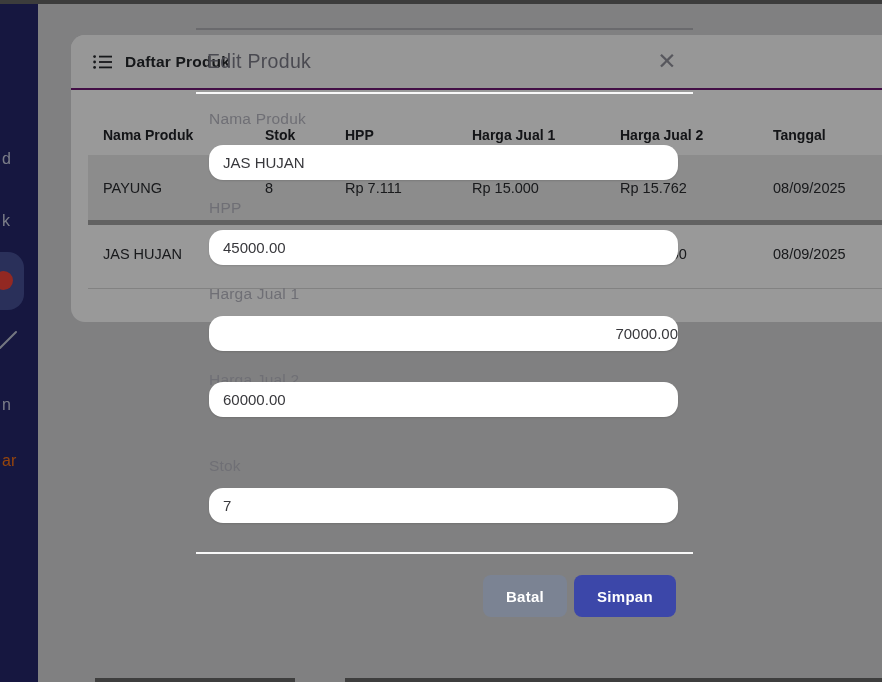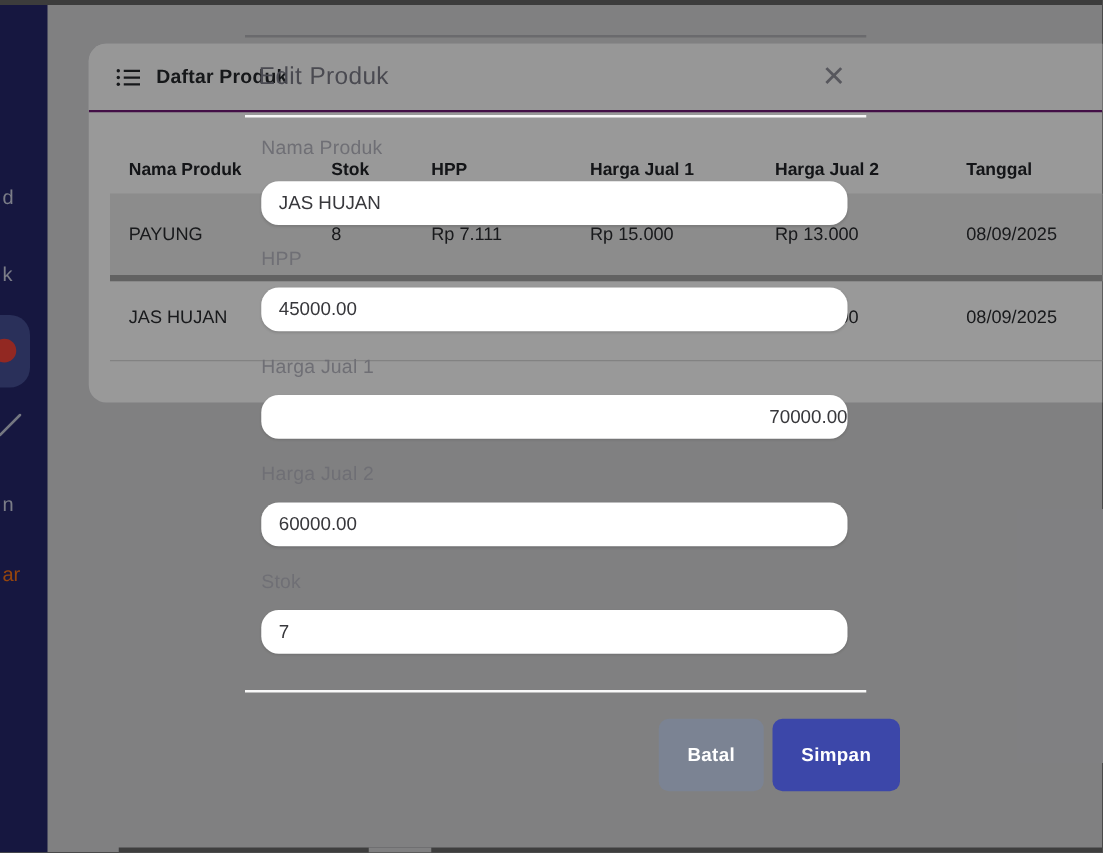--- a/index.html
+++ b/index.html
@@ -51,25 +51,25 @@
   .m-close{position:absolute;left:652px;top:46px;width:30px;height:30px;display:flex;
            align-items:center;justify-content:center;font-size:23px;color:#57575d;cursor:pointer;}
   .m-label{position:absolute;left:209px;font-size:15.5px;color:#6f6f75;letter-spacing:.2px;}
   .m-input{position:absolute;left:209px;width:469px;height:35px;border:none;border-radius:14px;
            background:#ffffff;font-family:"Liberation Sans",sans-serif;font-size:15px;
            color:#38383c;padding:0 0 0 14px;box-sizing:border-box;outline:none;
            box-shadow:0 1px 2px rgba(0,0,0,0.12);}
   .lbl-0{top:110px;} .inp-0{top:145px;}
   .lbl-1{top:199px;} .inp-1{top:230px;}
   .lbl-2{top:285px;} .inp-2{top:316px;text-align:right;}
-  .lbl-3{top:371px;} .inp-3{top:402px;}
+  .lbl-3{top:371px;} .inp-3{top:382px;}
   .lbl-4{top:457px;} .inp-4{top:488px;}
-  .m-btn{position:absolute;top:575px;height:58px;border:none;border-radius:8px;color:#fff;
+  .m-btn{position:absolute;top:575px;height:42px;border:none;border-radius:8px;color:#fff;
          font-family:"Liberation Sans",sans-serif;font-weight:bold;font-size:15px;
-         letter-spacing:.3px;cursor:pointer;margin-left:44px;}
+         letter-spacing:.3px;cursor:pointer;}
   .btn-batal{left:483px;width:84px;background:#7b8393;}
   .btn-simpan{left:574px;width:102px;background:#3c47a9;}
 </style>
 </head>
 <body>
 
 <div class="screen">
 
   <div class="base">
     <div class="topstrip"></div>
@@ -107,21 +107,21 @@
         <div class="cell c-h1">Harga Jual 1</div>
         <div class="cell c-h2">Harga Jual 2</div>
         <div class="cell c-tgl">Tanggal</div>
       </div>
 
       <div class="trow r1">
         <div class="cell c-nama">PAYUNG</div>
         <div class="cell c-stok">8</div>
         <div class="cell c-hpp">Rp 7.111</div>
         <div class="cell c-h1">Rp 15.000</div>
-        <div class="cell c-h2">Rp 13.000</div>
+        <div class="cell c-h2">Rp 15.762</div>
         <div class="cell c-tgl">08/09/2025</div>
       </div>
 
       <div class="trow r2">
         <div class="cell c-nama">JAS HUJAN</div>
         <div class="cell c-stok"></div>
         <div class="cell c-hpp"></div>
         <div class="cell c-h1"></div>
         <div class="cell c-h2">Rp 60.000</div>
         <div class="cell c-tgl">08/09/2025</div>

